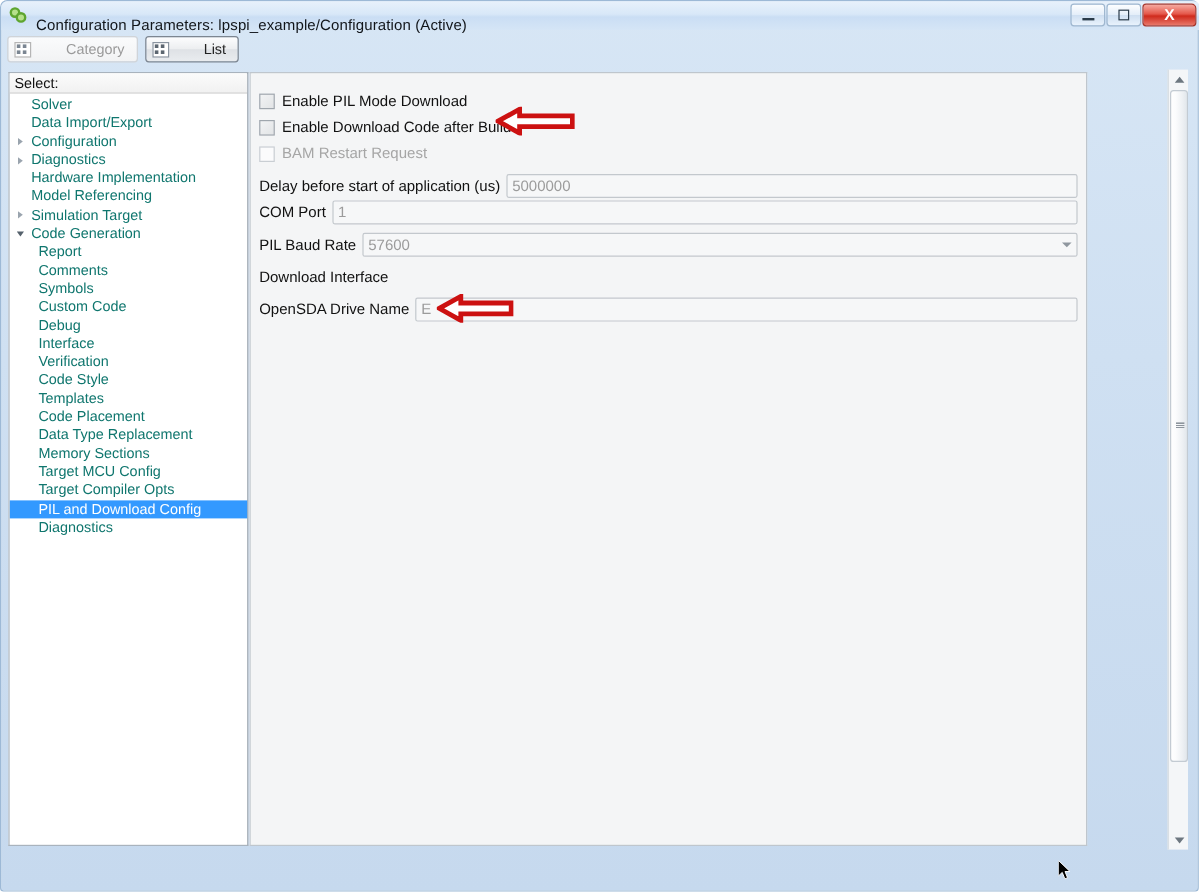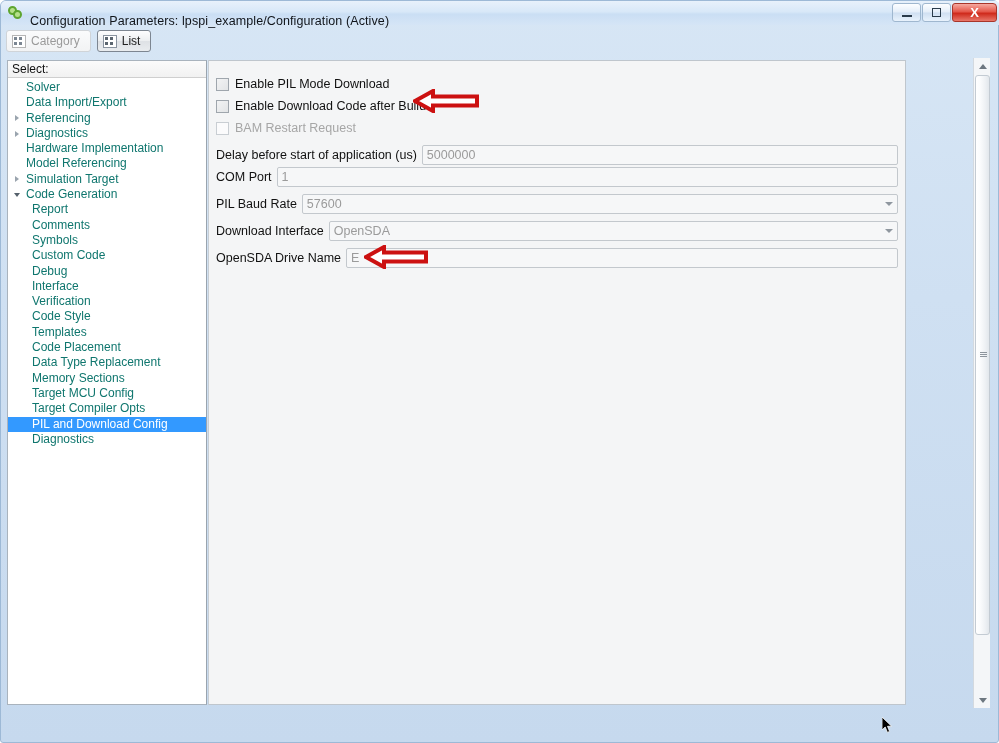--- a/index.html
+++ b/index.html
@@ -102,20 +102,21 @@
     height: 22px;
     box-sizing: border-box;
     display: flex; align-items: center;
     padding: 0 10px 0 5px;
     border: 1px solid #bcc4cc;
     border-radius: 3px;
     background: linear-gradient(to bottom, #fbfcfd 0%, #f0f1f3 50%, #e3e5e8 51%, #eff1f3 100%);
     margin-right: 6px;
     font-size: 12px;
     color: #222;
+    gap: 24px;
   }
   .tbtn.disabled { color: #9a9a9a; border-color: #d0d4d8; background: linear-gradient(to bottom,#fafbfc 0%, #f2f3f4 100%); }
   .tbtn.active { border-color: #7d8691; background: linear-gradient(to bottom, #fdfdfe 0%, #eceef0 50%, #dee1e5 51%, #e9ecef 100%); }
   .tbtn .ticon {
     width: 14px; height: 13px;
     margin-right: 5px;
     box-sizing: border-box;
     border: 1px solid #8a94a0;
     background: #ffffff;
     position: relative;
@@ -358,21 +359,21 @@
         <div class="tree-item lvl0">
           <span class="arrow"></span>
           <span class="label">Solver</span>
         </div>
         <div class="tree-item lvl0">
           <span class="arrow"></span>
           <span class="label">Data Import/Export</span>
         </div>
         <div class="tree-item lvl0">
           <span class="arrow collapsed"></span>
-          <span class="label">Referencing</span>
+          <span class="label">Configuration</span>
         </div>
         <div class="tree-item lvl0">
           <span class="arrow collapsed"></span>
           <span class="label">Diagnostics</span>
         </div>
         <div class="tree-item lvl0">
           <span class="arrow"></span>
           <span class="label">Hardware Implementation</span>
         </div>
         <div class="tree-item lvl0">
@@ -468,24 +469,20 @@
     <div class="row-field" style="top:133px;">
       <span class="flabel">PIL Baud Rate</span>
       <span class="fbox combo">
         <span>57600</span>
         <span class="combo-arrow"></span>
       </span>
     </div>
 
     <div class="row-field" style="top:160px;">
       <span class="flabel">Download Interface</span>
-      <span class="fbox combo">
-        <span>OpenSDA</span>
-        <span class="combo-arrow"></span>
-      </span>
     </div>
 
     <div class="row-field" style="top:187px;">
       <span class="flabel">OpenSDA Drive Name</span>
       <span class="fbox">E</span>
     </div>
   </div>
 
   <svg class="red-arrow" style="left:412px; top:88px;" width="66" height="24" viewBox="0 0 66 24">
     <polygon points="2,12 20,2 20,7.5 64,7.5 64,16.5 20,16.5 20,22" fill="#ffffff" stroke="#cc1111" stroke-width="4" stroke-linejoin="miter"></polygon>

